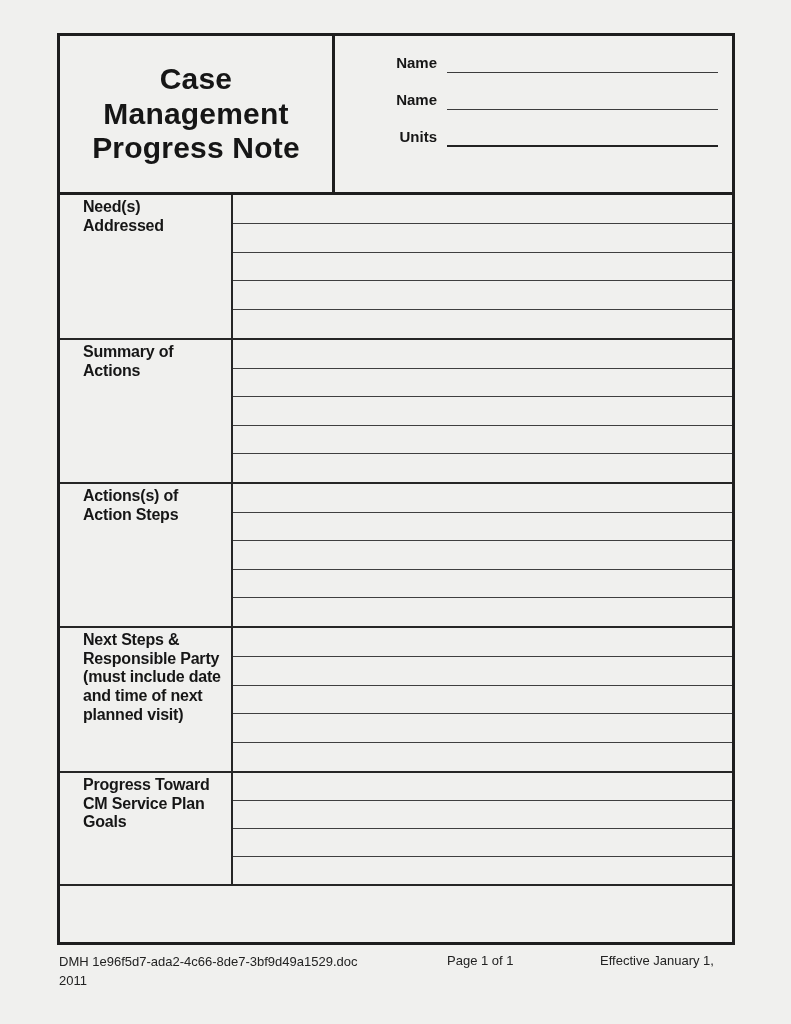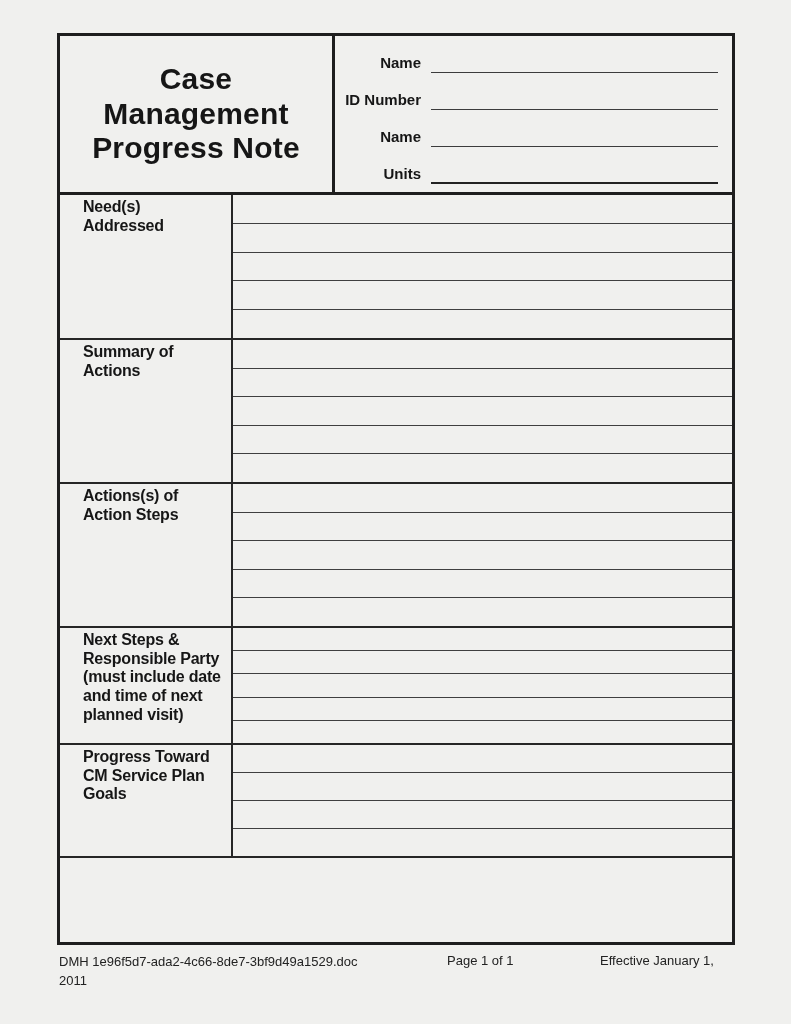--- a/index.html
+++ b/index.html
@@ -21,21 +21,21 @@
 
   
   .header-row { flex: none; height: 159px; display: flex; border-bottom: 3px solid #1e1e1e; box-sizing: border-box; }
   .title-cell {
     width: 275px; flex: none; box-sizing: border-box;
     border-right: 3px solid #1e1e1e;
     display: flex; align-items: center; justify-content: center; text-align: center;
   }
   .title { font-size: 30px; font-weight: bold; line-height: 1.16; padding: 0 14px; letter-spacing: 0.2px; }
   .fields-cell { flex: 1; display: flex; flex-direction: column; padding-top: 0; }
-  .field-row { display: flex; align-items: flex-end; height: 37px; box-sizing: border-box; padding-right: 14px; }
+  .field-row { display: flex; align-items: flex-end; height: 37px; box-sizing: border-box; padding-right: 14px; margin-left: 16px; }
   .field-label { width: 86px; flex: none; text-align: right; font-weight: bold; font-size: 15px; padding-bottom: 3px; line-height: 1; }
   .field-line { flex: 1; margin-left: 10px; height: 0; border-bottom: 1px solid #3c3c3c; margin-bottom: 0; }
   .field-line.thick { border-bottom: 2px solid #222222; }
 
   
   .section { flex: none; display: flex; border-bottom: 2px solid #262626; box-sizing: border-box; }
   .label-cell {
     width: 173px; flex: none; box-sizing: border-box;
     border-right: 2px solid #262626;
     padding: 3px 8px 0 23px;
@@ -65,24 +65,20 @@
     <div class="header-row">
       <div class="title-cell">
         <div class="title">Case Management Progress Note</div>
       </div>
       <div class="fields-cell">
           <div class="field-row">
             <span class="field-label">Name</span>
             <span class="field-line"></span>
           </div>
           <div class="field-row">
-            <span class="field-label">ID Number</span>
-            <span class="field-line"></span>
-          </div>
-          <div class="field-row">
             <span class="field-label">Name</span>
             <span class="field-line"></span>
           </div>
           <div class="field-row">
             <span class="field-label">Units</span>
             <span class="field-line thick"></span>
           </div>
         </div>
     </div>
 
@@ -106,21 +102,21 @@
           </div>
         </div><div class="section" style="height: 144px;">
           <div class="label-cell">Actions(s) of Action Steps</div>
           <div class="rows-cell">
             <div class="rule-row"></div>
             <div class="rule-row"></div>
             <div class="rule-row"></div>
             <div class="rule-row"></div>
             <div class="rule-row"></div>
           </div>
-        </div><div class="section" style="height: 117px;">
+        </div><div class="section" style="height: 145px;">
           <div class="label-cell">Next Steps &amp; Responsible Party (must include date and time of next planned visit)</div>
           <div class="rows-cell">
             <div class="rule-row"></div>
             <div class="rule-row"></div>
             <div class="rule-row"></div>
             <div class="rule-row"></div>
             <div class="rule-row"></div>
           </div>
         </div><div class="section" style="height: 113px;">
           <div class="label-cell">Progress Toward CM Service Plan Goals</div>

